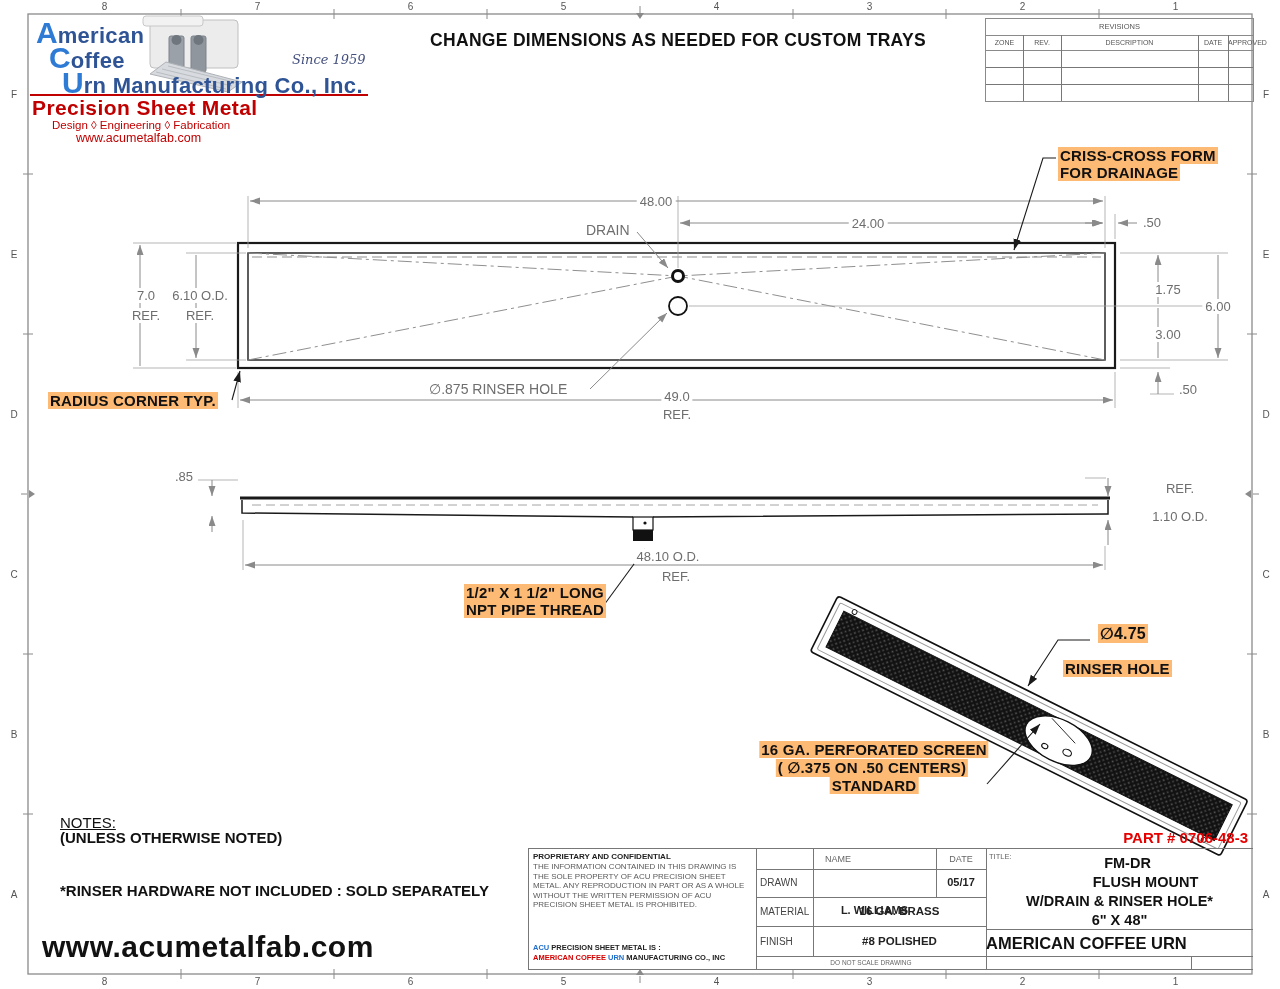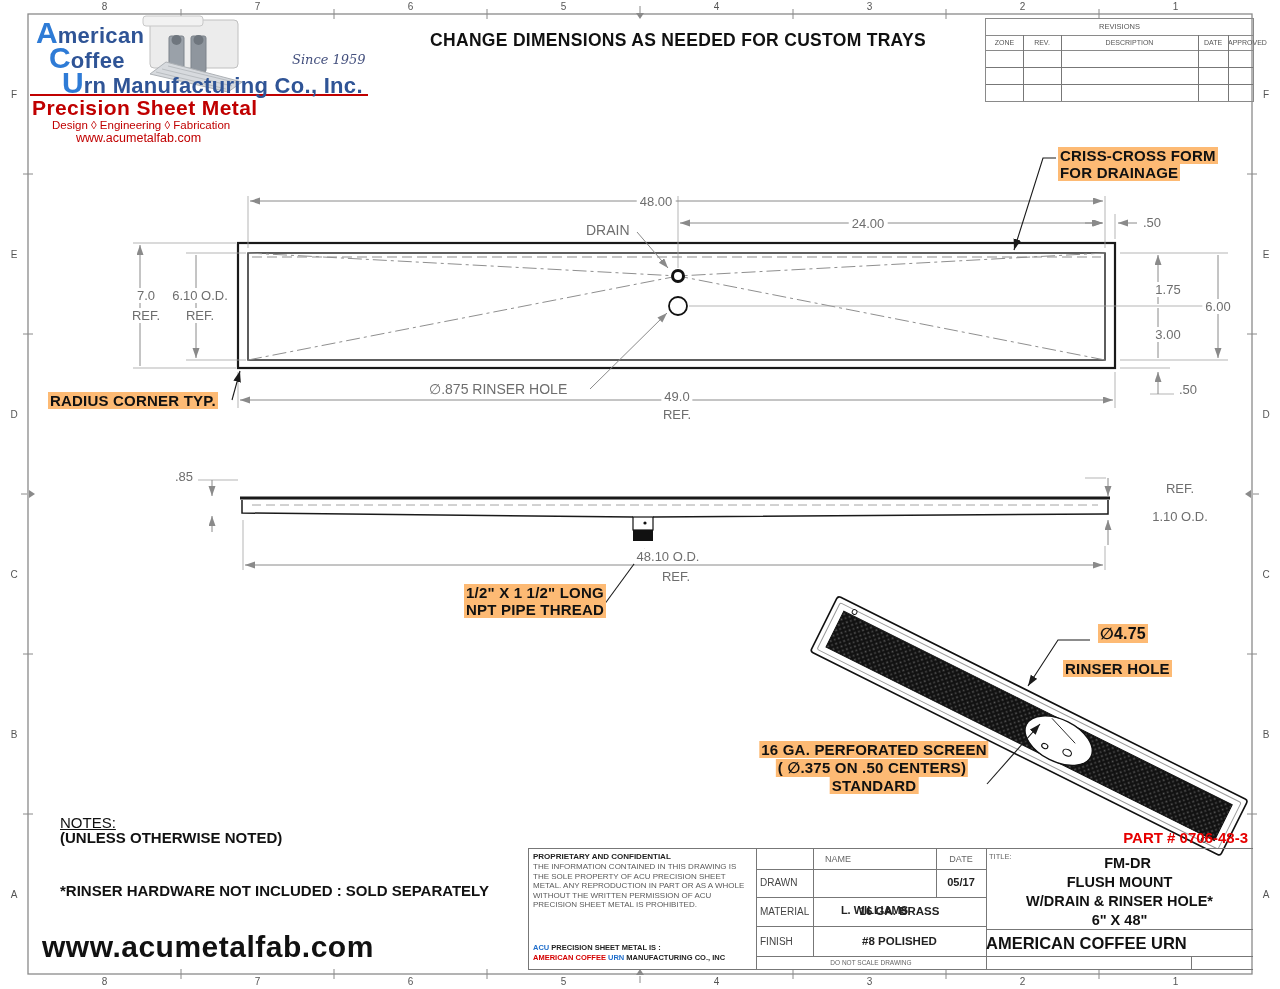--- a/index.html
+++ b/index.html
@@ -279,21 +279,21 @@
     <div class="tb-txt" style="left:4px;top:57px;font-size:10px;color:#444;">MATERIAL</div>
     <div class="tb-txt" style="left:57px;top:56px;width:173px;text-align:center;font-size:11.5px;font-weight:600;color:#222;">16 GA. BRASS</div>
     <div class="tb-txt" style="left:4px;top:87px;font-size:10px;color:#444;">FINISH</div>
     <div class="tb-txt" style="left:57px;top:86px;width:173px;text-align:center;font-size:11.5px;font-weight:600;color:#222;">#8 POLISHED</div>
     <div class="tb-txt" style="left:0;top:110px;width:230px;text-align:center;font-size:6.5px;color:#666;">DO NOT SCALE DRAWING</div>
   </div>
 
   <div style="position:absolute;left:457px;top:0;width:267px;height:120px;">
     <div class="tb-txt" style="left:3px;top:3px;font-size:7.5px;color:#666;">TITLE:</div>
     <div class="tb-txt" style="left:0;top:6px;width:283px;text-align:center;font-size:14.5px;font-weight:bold;color:#111;">FM-DR</div>
-    <div class="tb-txt" style="left:0;top:25px;width:267px;text-align:center;font-size:14.5px;font-weight:bold;color:#111;">FLUSH MOUNT</div>
+    <div class="tb-txt" style="left:0;top:25px;width:267px;text-align:center;font-size:14.5px;font-weight:bold;color:#111;padding-left:26px;">FLUSH MOUNT</div>
     <div class="tb-txt" style="left:0;top:44px;width:267px;text-align:center;font-size:14.5px;font-weight:bold;color:#111;">W/DRAIN &amp; RINSER HOLE*</div>
     <div class="tb-txt" style="left:0;top:63px;width:267px;text-align:center;font-size:14.5px;font-weight:bold;color:#111;">6" X 48"</div>
     <div class="tb-line" style="left:0;top:80px;width:267px;height:1px;"></div>
     <div class="tb-txt" style="left:0;top:85px;width:224px;font-size:16.5px;font-weight:bold;color:#111;">AMERICAN COFFEE URN</div>
     <div class="tb-line" style="left:0;top:107px;width:267px;height:1px;"></div>
     <div class="tb-line" style="left:205px;top:107px;width:1px;height:13px;"></div>
   </div>
 </div>
 
 </div>

